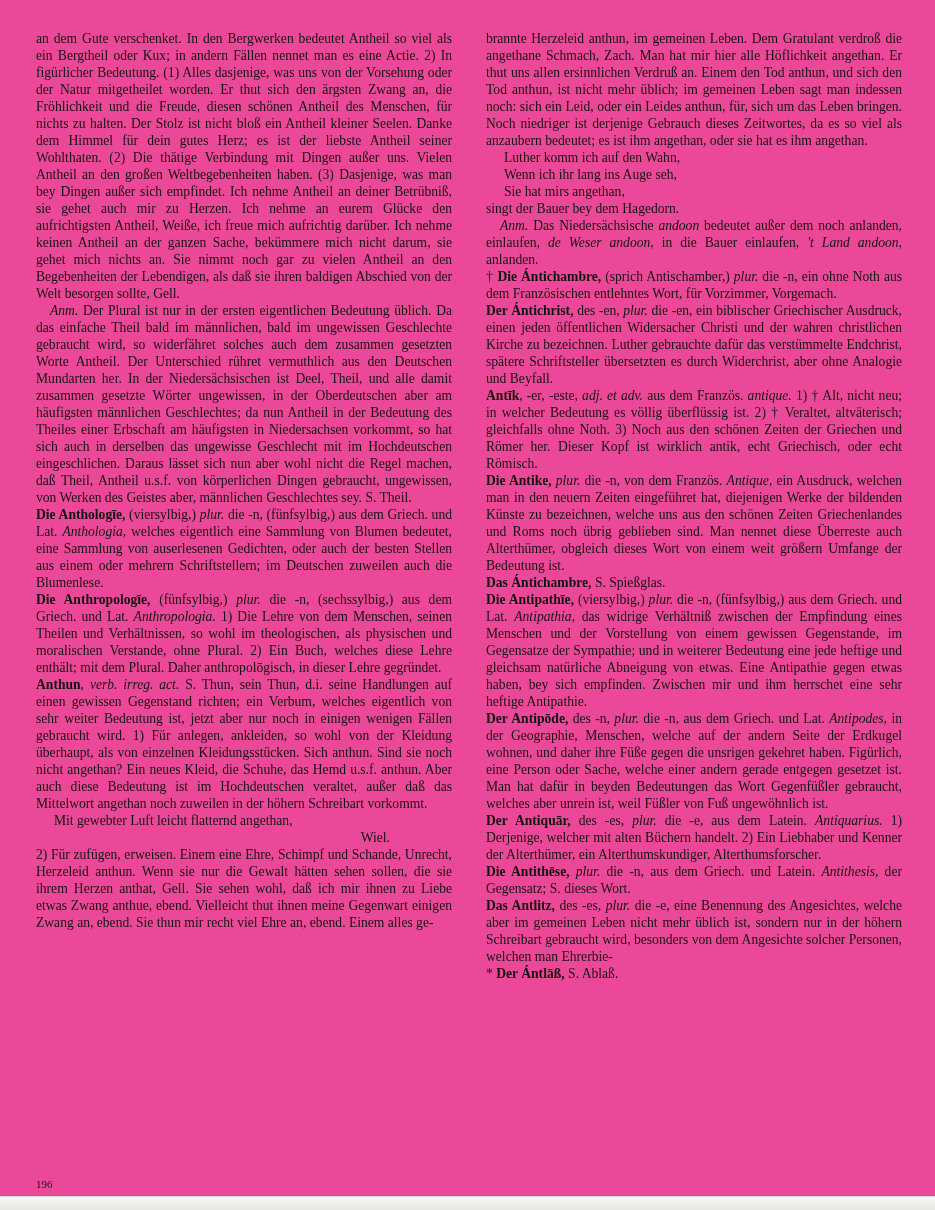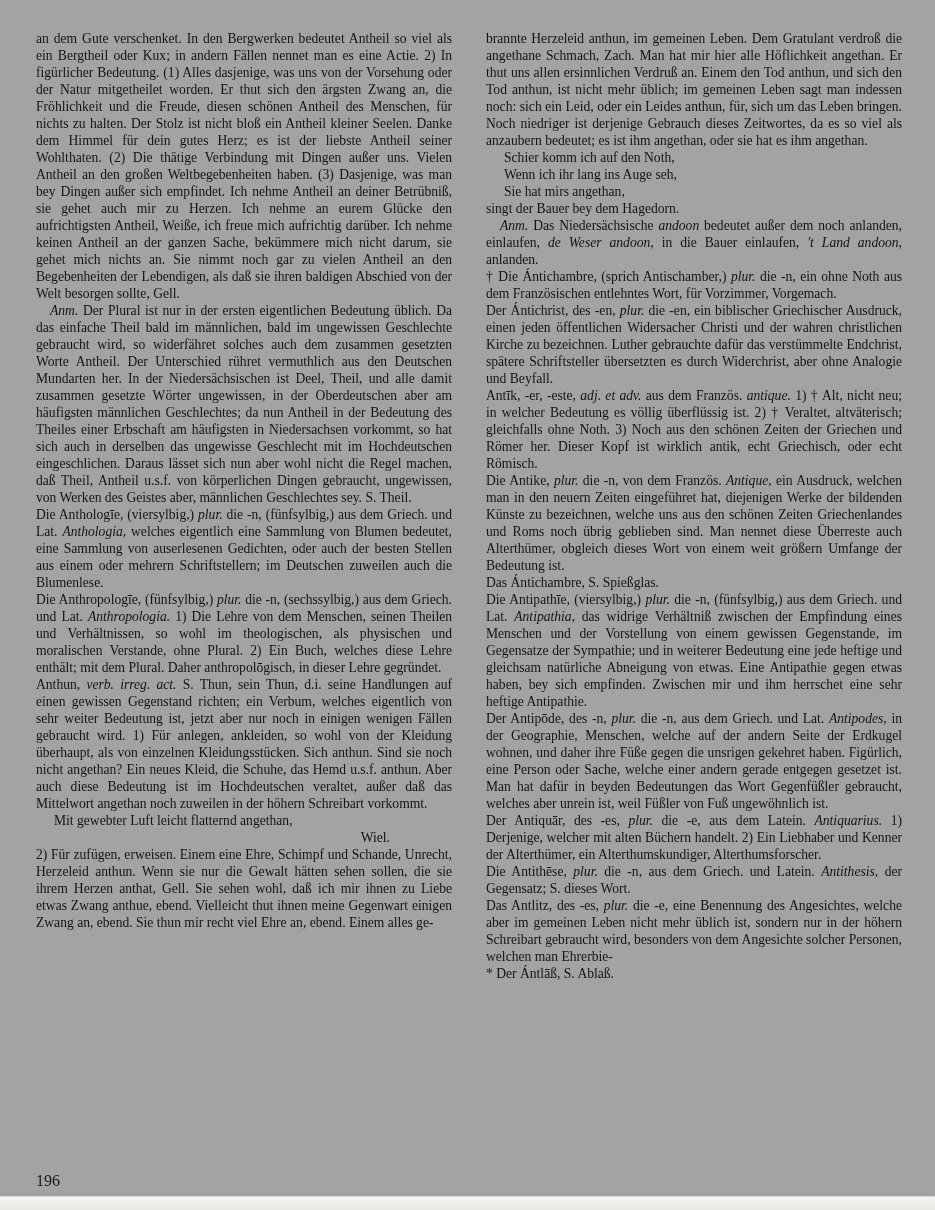--- a/index.html
+++ b/index.html
@@ -1,46 +1,46 @@
 <!DOCTYPE html>
 <html><head>
 <meta charset="utf-8">
 <style>
   html, body { margin: 0; padding: 0; background: #ffffff; }
   .page {
     position: relative;
     width: 935px;
     height: 1210px;
-    background: #a3a3a3;
+    background: #ec4899;
     overflow: hidden;
     font-family: "Liberation Serif", "DejaVu Serif", serif;
     color: #151310;
   }
   .columns {
     display: flex;
     gap: 34px;
     padding: 30px 33px 0 36px;
   }
   .column {
     width: 416px;
     font-size: 13.6px;
     line-height: 17px;
     text-align: justify;
   }
   .column p { margin: 0; }
   .column p.indent { text-indent: 14px; }
   .column p.verse  { text-align: left; text-indent: 18px; }
   .column p.right  { text-align: right; padding-right: 62px; }
-  .b { font-weight: normal; }
+  .b { font-weight: bold; }
   .i { font-style: italic; }
   .page-number {
     position: absolute;
     left: 36px;
     bottom: 20px;
-    font-size: 16px;
+    font-size: 11px;
     font-family: "Liberation Serif", "DejaVu Serif", serif;
     color: #1a1813;
   }
   .scan-edge {
     position: absolute;
     left: 0; right: 0; bottom: 0;
     height: 13px;
     border-top: 1px solid #d9d8d3;
     background: linear-gradient(#f6f6f4, #e7e7e3);
   }
@@ -55,21 +55,21 @@
         <p class="indent"><span class="i">Anm.</span><span> Der Plural ist nur in der ersten eigentlichen Bedeutung üblich. Da das einfache Theil bald im männlichen, bald im ungewissen Geschlechte gebraucht wird, so widerfähret solches auch dem zusammen gesetzten Worte Antheil. Der Unterschied rühret vermuthlich aus den Deutschen Mundarten her. In der Niedersächsischen ist Deel, Theil, und alle damit zusammen gesetzte Wörter ungewissen, in der Oberdeutschen aber am häufigsten männlichen Geschlechtes; da nun Antheil in der Bedeutung des Theiles einer Erbschaft am häufigsten in Niedersachsen vorkommt, so hat sich auch in derselben das ungewisse Geschlecht mit im Hochdeutschen eingeschlichen. Daraus lässet sich nun aber wohl nicht die Regel machen, daß Theil, Antheil u.s.f. von körperlichen Dingen gebraucht, ungewissen, von Werken des Geistes aber, männlichen Geschlechtes sey. S. Theil.</span></p>
         <p class="entry"><span class="b">Die Anthologīe,</span><span> (viersylbig,) </span><span class="i">plur.</span><span> die -n, (fünfsylbig,) aus dem Griech. und Lat. </span><span class="i">Anthologia,</span><span> welches eigentlich eine Sammlung von Blumen bedeutet, eine Sammlung von auserlesenen Gedichten, oder auch der besten Stellen aus einem oder mehrern Schriftstellern; im Deutschen zuweilen auch die Blumenlese.</span></p>
         <p class="entry"><span class="b">Die Anthropologīe,</span><span> (fünfsylbig,) </span><span class="i">plur.</span><span> die -n, (sechssylbig,) aus dem Griech. und Lat. </span><span class="i">Anthropologia.</span><span> 1) Die Lehre von dem Menschen, seinen Theilen und Verhältnissen, so wohl im theologischen, als physischen und moralischen Verstande, ohne Plural. 2) Ein Buch, welches diese Lehre enthält; mit dem Plural. Daher anthropolōgisch, in dieser Lehre gegründet.</span></p>
         <p class="entry"><span class="b">Anthun</span><span>, </span><span class="i">verb. irreg. act.</span><span> S. Thun, sein Thun, d.i. seine Handlungen auf einen gewissen Gegenstand richten; ein Verbum, welches eigentlich von sehr weiter Bedeutung ist, jetzt aber nur noch in einigen wenigen Fällen gebraucht wird. 1) Für anlegen, ankleiden, so wohl von der Kleidung überhaupt, als von einzelnen Kleidungsstücken. Sich anthun. Sind sie noch nicht angethan? Ein neues Kleid, die Schuhe, das Hemd u.s.f. anthun. Aber auch diese Bedeutung ist im Hochdeutschen veraltet, außer daß das Mittelwort angethan noch zuweilen in der höhern Schreibart vorkommt.</span></p>
         <p class="verse"><span>Mit gewebter Luft leicht flatternd angethan,</span></p>
         <p class="right"><span>Wiel.</span></p>
         <p class="plain"><span>2) Für zufügen, erweisen. Einem eine Ehre, Schimpf und Schande, Unrecht, Herzeleid anthun. Wenn sie nur die Gewalt hätten sehen sollen, die sie ihrem Herzen anthat, Gell. Sie sehen wohl, daß ich mir ihnen zu Liebe etwas Zwang anthue, ebend. Vielleicht thut ihnen meine Gegenwart einigen Zwang an, ebend. Sie thun mir recht viel Ehre an, ebend. Einem alles ge-</span></p>
       </div>
     <div class="column">
         <p class="plain"><span>brannte Herzeleid anthun, im gemeinen Leben. Dem Gratulant verdroß die angethane Schmach, Zach. Man hat mir hier alle Höflichkeit angethan. Er thut uns allen ersinnlichen Verdruß an. Einem den Tod anthun, und sich den Tod anthun, ist nicht mehr üblich; im gemeinen Leben sagt man indessen noch: sich ein Leid, oder ein Leides anthun, für, sich um das Leben bringen. Noch niedriger ist derjenige Gebrauch dieses Zeitwortes, da es so viel als anzaubern bedeutet; es ist ihm angethan, oder sie hat es ihm angethan.</span></p>
-        <p class="verse"><span>Schier komm ich auf den Noth,</span></p>
+        <p class="verse"><span>Luther komm ich auf den Wahn,</span></p>
         <p class="verse"><span>Wenn ich ihr lang ins Auge seh,</span></p>
         <p class="verse"><span>Sie hat mirs angethan,</span></p>
         <p class="plain"><span>singt der Bauer bey dem Hagedorn.</span></p>
         <p class="indent"><span class="i">Anm.</span><span> Das Niedersächsische </span><span class="i">andoon</span><span> bedeutet außer dem noch anlanden, einlaufen, </span><span class="i">de Weser andoon,</span><span> in die Bauer einlaufen, </span><span class="i">'t Land andoon,</span><span> anlanden.</span></p>
         <p class="entry"><span>† </span><span class="b">Die Ántichambre,</span><span> (sprich Antischamber,) </span><span class="i">plur.</span><span> die -n, ein ohne Noth aus dem Französischen entlehntes Wort, für Vorzimmer, Vorgemach.</span></p>
         <p class="entry"><span class="b">Der Ántichrist,</span><span> des -en, </span><span class="i">plur.</span><span> die -en, ein biblischer Griechischer Ausdruck, einen jeden öffentlichen Widersacher Christi und der wahren christlichen Kirche zu bezeichnen. Luther gebrauchte dafür das verstümmelte Endchrist, spätere Schriftsteller übersetzten es durch Widerchrist, aber ohne Analogie und Beyfall.</span></p>
         <p class="entry"><span class="b">Antīk</span><span>, -er, -este, </span><span class="i">adj. et adv.</span><span> aus dem Französ. </span><span class="i">antique.</span><span> 1) † Alt, nicht neu; in welcher Bedeutung es völlig überflüssig ist. 2) † Veraltet, altväterisch; gleichfalls ohne Noth. 3) Noch aus den schönen Zeiten der Griechen und Römer her. Dieser Kopf ist wirklich antik, echt Griechisch, oder echt Römisch.</span></p>
         <p class="entry"><span class="b">Die Antike,</span><span> </span><span class="i">plur.</span><span> die -n, von dem Französ. </span><span class="i">Antique,</span><span> ein Ausdruck, welchen man in den neuern Zeiten eingeführet hat, diejenigen Werke der bildenden Künste zu bezeichnen, welche uns aus den schönen Zeiten Griechenlandes und Roms noch übrig geblieben sind. Man nennet diese Überreste auch Alterthümer, obgleich dieses Wort von einem weit größern Umfange der Bedeutung ist.</span></p>
         <p class="entry"><span class="b">Das Ántichambre,</span><span> S. Spießglas.</span></p>
         <p class="entry"><span class="b">Die Antipathīe,</span><span> (viersylbig,) </span><span class="i">plur.</span><span> die -n, (fünfsylbig,) aus dem Griech. und Lat. </span><span class="i">Antipathia,</span><span> das widrige Verhältniß zwischen der Empfindung eines Menschen und der Vorstellung von einem gewissen Gegenstande, im Gegensatze der Sympathie; und in weiterer Bedeutung eine jede heftige und gleichsam natürliche Abneigung von etwas. Eine Antipathie gegen etwas haben, bey sich empfinden. Zwischen mir und ihm herrschet eine sehr heftige Antipathie.</span></p>

